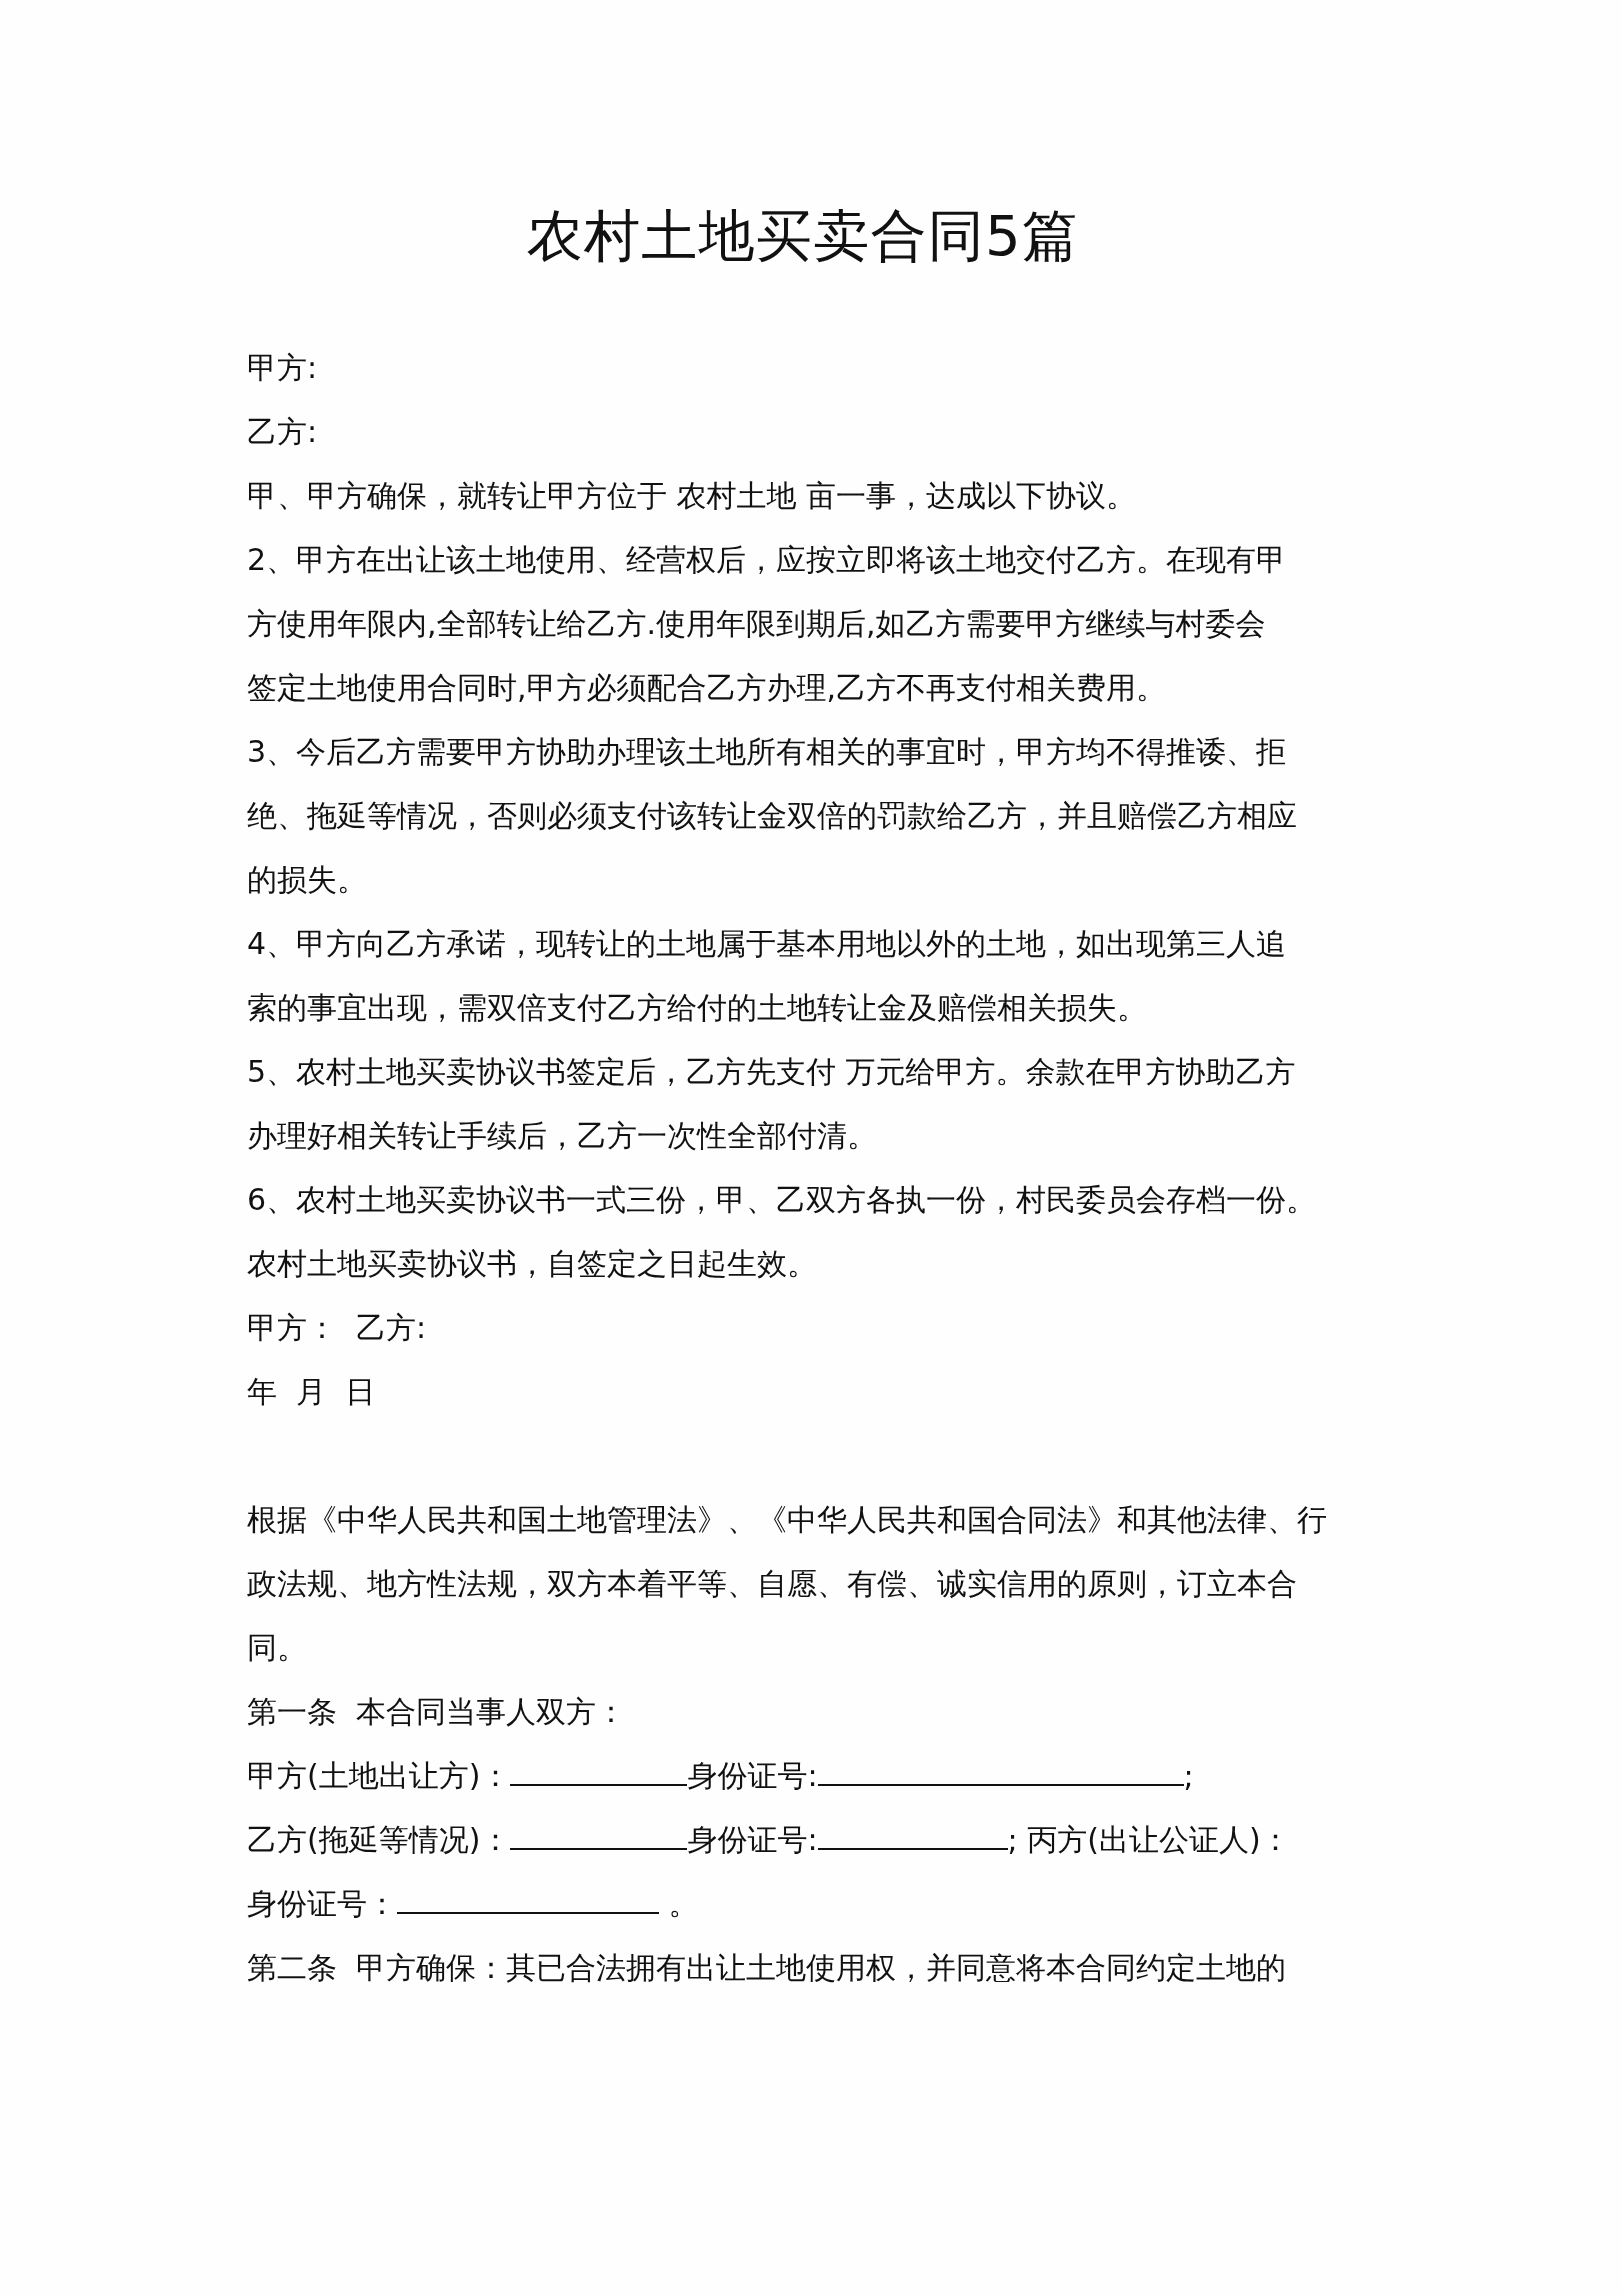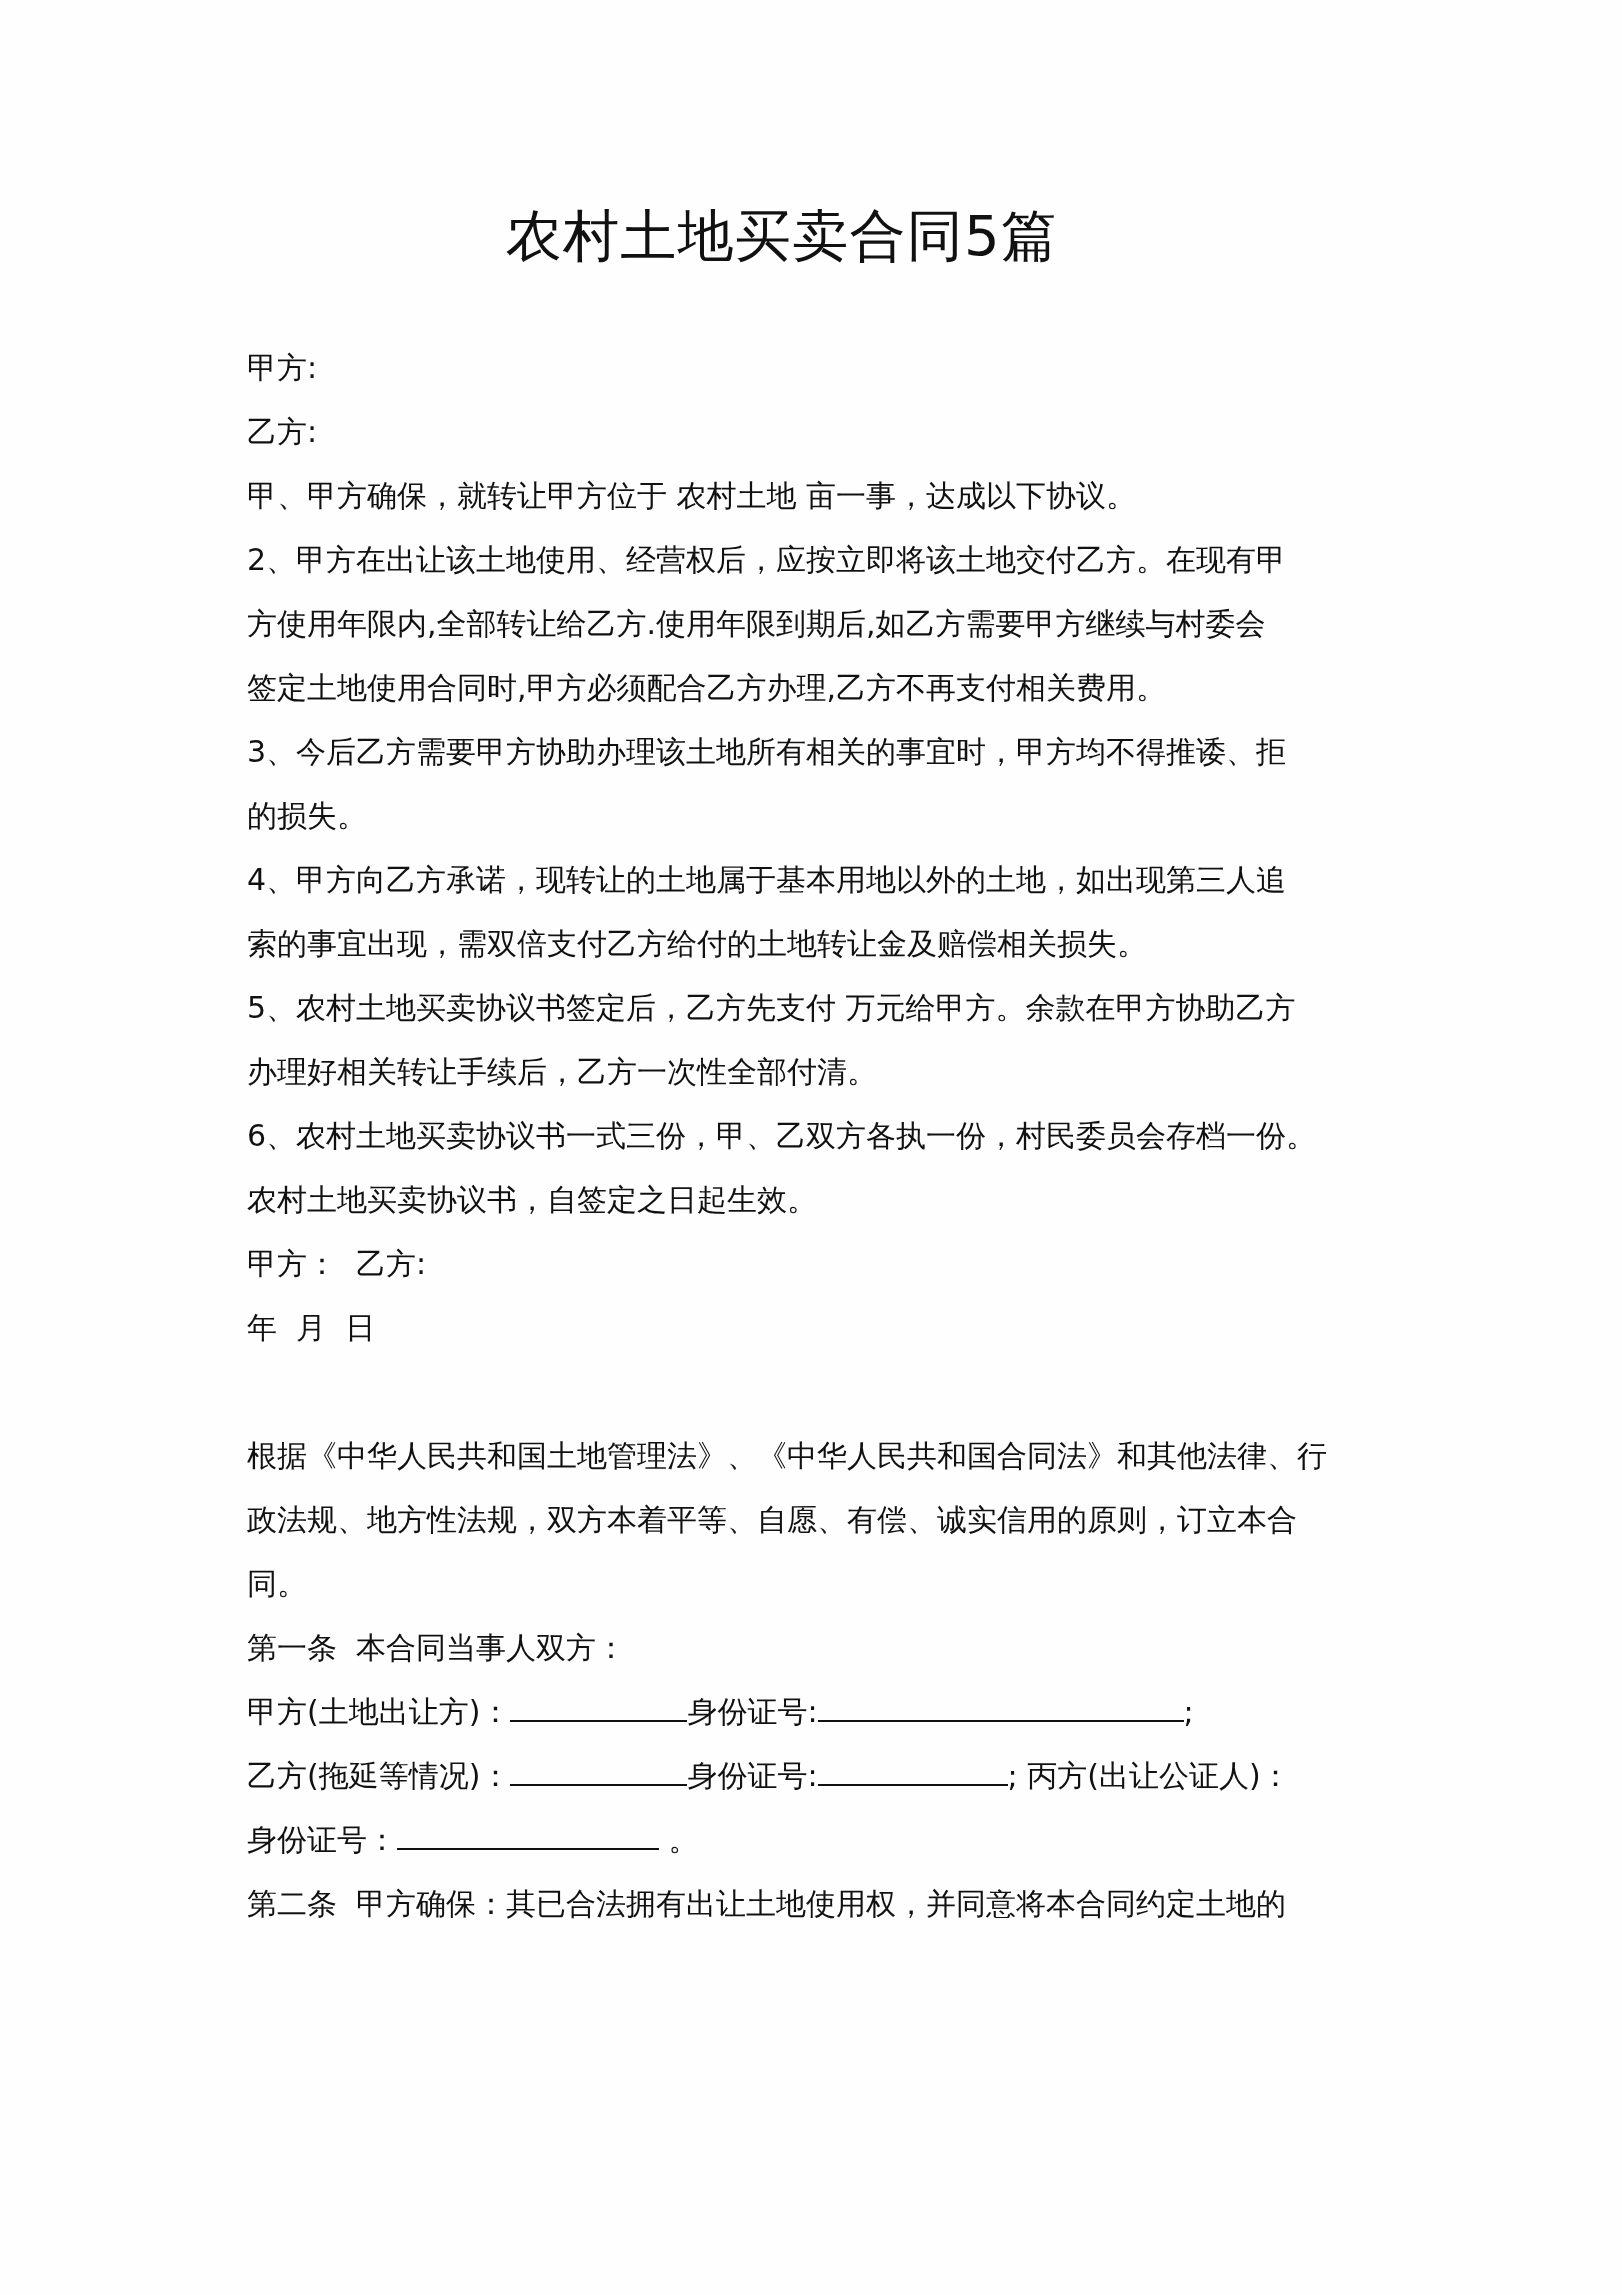--- a/index.html
+++ b/index.html
@@ -28,20 +28,21 @@
       top: 196px;
       left: 0;
       width: 1564px;
       text-align: center;
       font-size: 56px;
       line-height: 79px;
       letter-spacing: 1.3px;
       font-family: "DejaVu Sans", "Liberation Sans", sans-serif;
       font-weight: normal;
       margin: 0;
+      padding-left: 21px;
     }
     .body {
       position: absolute;
       left: 247px;
       top: 336px;
       width: 1132px;
       font-size: 30px;
       line-height: 64px;
       font-family: "DejaVu Sans", "Liberation Sans", sans-serif;
     }
@@ -73,20 +74,21 @@
   <h1 class="title">农村土地买卖合同5篇</h1>
 
   <div class="body">
     <span class="line">甲方:</span>
     <span class="line">乙方:</span>
     <span class="line">甲、甲方确保，就转让甲方位于 农村土地 亩一事，达成以下协议。</span>
     <span class="line">2、甲方在出让该土地使用、经营权后，应按立即将该土地交付乙方。在现有甲</span>
     <span class="line">方使用年限内,全部转让给乙方.使用年限到期后,如乙方需要甲方继续与村委会</span>
     <span class="line">签定土地使用合同时,甲方必须配合乙方办理,乙方不再支付相关费用。</span>
     <span class="line">3、今后乙方需要甲方协助办理该土地所有相关的事宜时，甲方均不得推诿、拒</span>
+    <span class="line">绝、拖延等情况，否则必须支付该转让金双倍的罚款给乙方，并且赔偿乙方相应</span>
     <span class="line">的损失。</span>
     <span class="line">4、甲方向乙方承诺，现转让的土地属于基本用地以外的土地，如出现第三人追</span>
     <span class="line">索的事宜出现，需双倍支付乙方给付的土地转让金及赔偿相关损失。</span>
     <span class="line">5、农村土地买卖协议书签定后，乙方先支付 万元给甲方。余款在甲方协助乙方</span>
     <span class="line">办理好相关转让手续后，乙方一次性全部付清。</span>
     <span class="line">6、农村土地买卖协议书一式三份，甲、乙双方各执一份，村民委员会存档一份。</span>
     <span class="line">农村土地买卖协议书，自签定之日起生效。</span>
     <span class="line">甲方：  乙方:</span>
     <span class="line">年  月  日</span>
     <span class="gap"></span>

